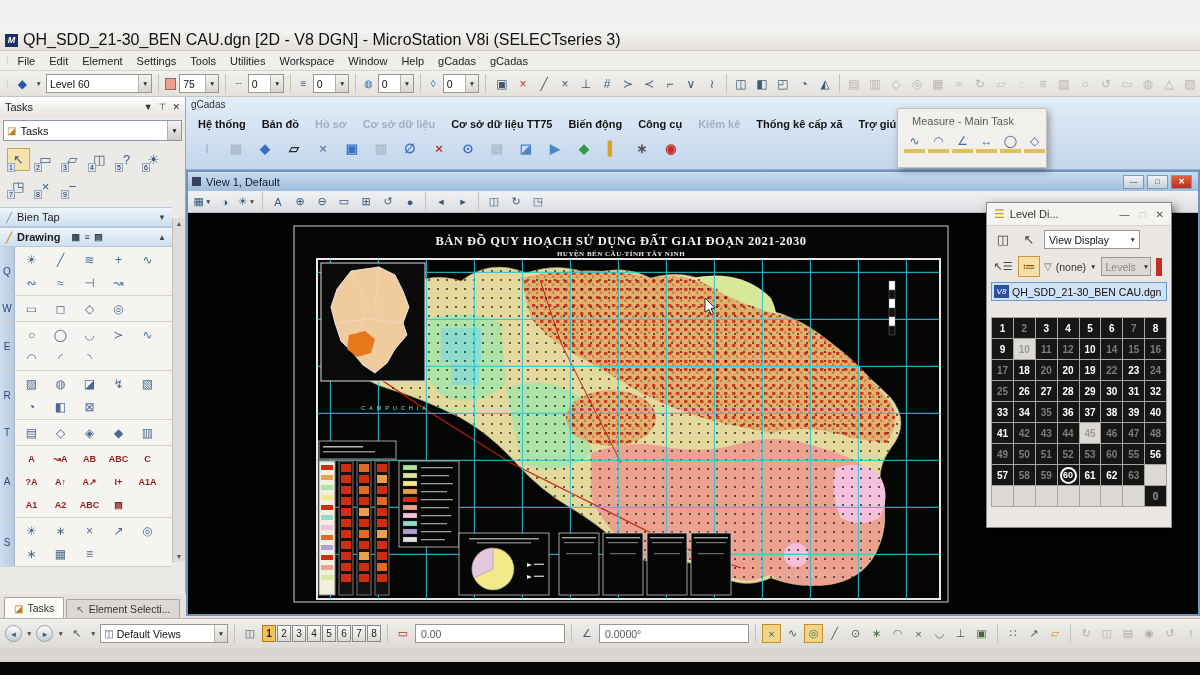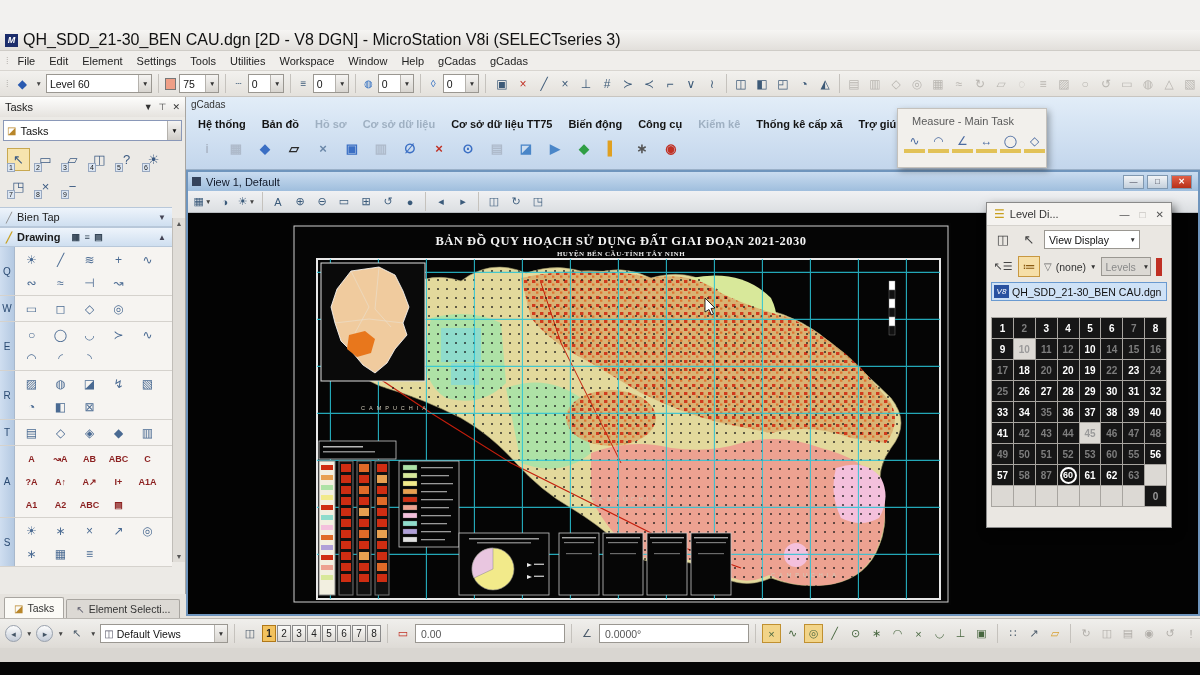--- a/index.html
+++ b/index.html
@@ -730,21 +730,21 @@
         <div class="lv off">49</div>
         <div class="lv off">50</div>
         <div class="lv off">51</div>
         <div class="lv off">52</div>
         <div class="lv off">53</div>
         <div class="lv off">60</div>
         <div class="lv off">55</div>
         <div class="lv on">56</div>
         <div class="lv on">57</div>
         <div class="lv off">58</div>
-        <div class="lv off">87</div>
+        <div class="lv off">59</div>
         <div class="lv active">
           <span class="ring">60</span>
         </div>
         <div class="lv on">61</div>
         <div class="lv on">62</div>
         <div class="lv off">63</div>
         <div class="lv empty"></div>
         <div class="lv empty"></div>
         <div class="lv empty"></div>
         <div class="lv empty"></div>

